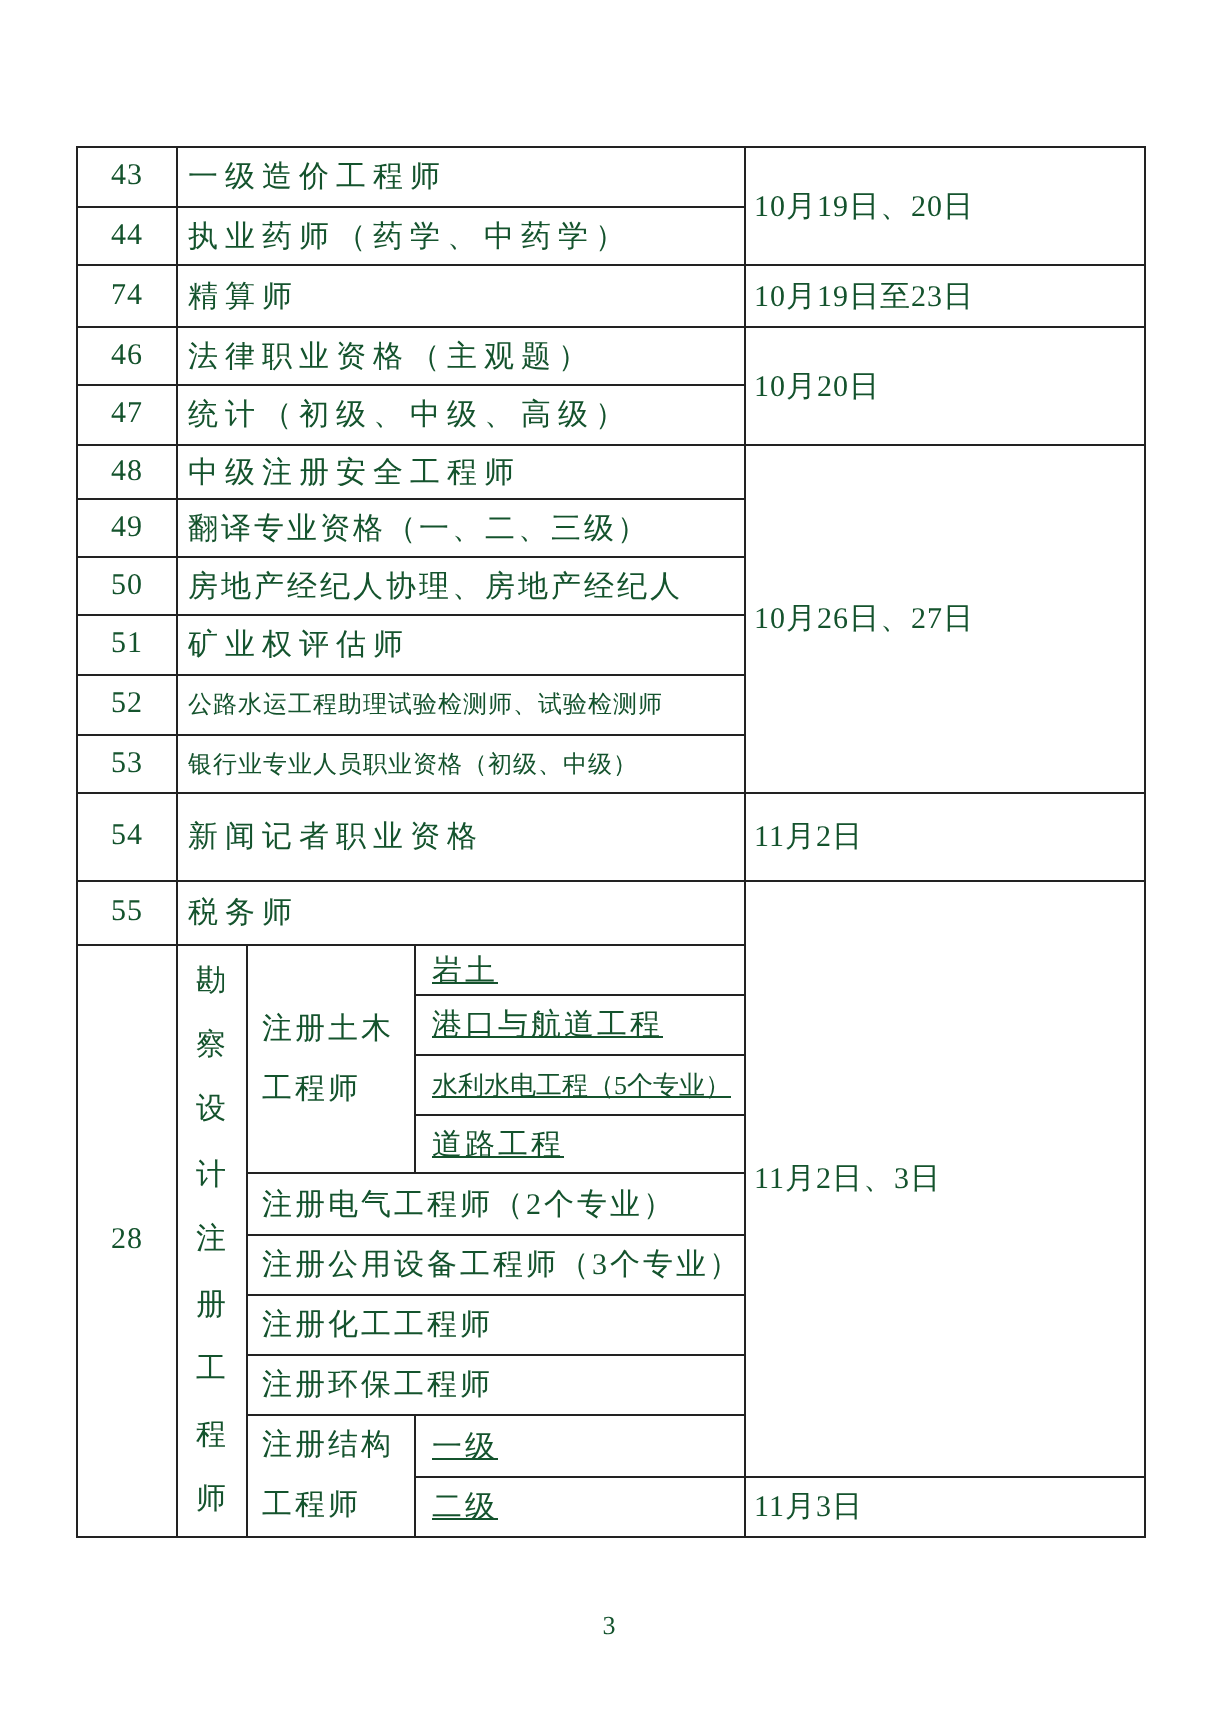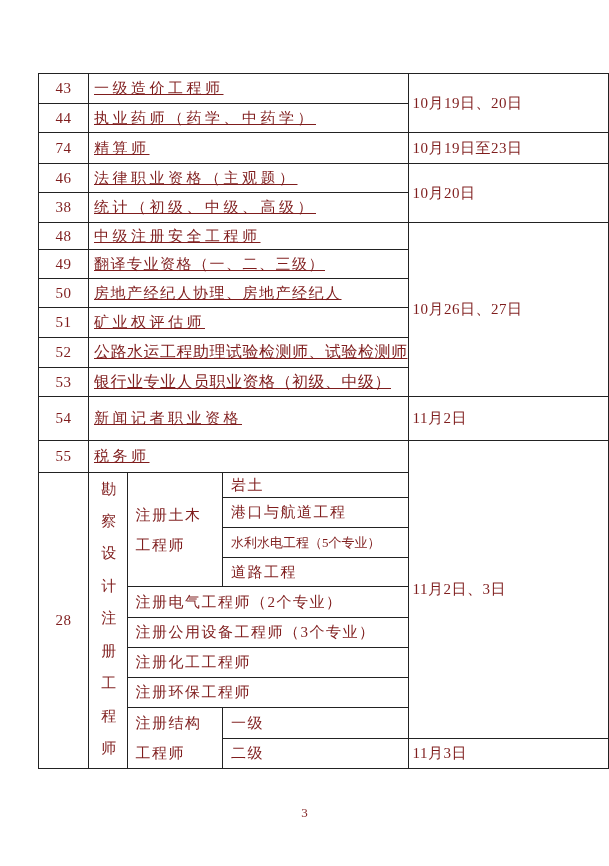--- a/index.html
+++ b/index.html
@@ -2,21 +2,21 @@
 <html><head>
 <meta charset="utf-8">
 <style>
   html, body { margin: 0; padding: 0; }
   .page {
     position: relative;
     width: 609px;
     height: 866px;
     background: #ffffff;
     font-family: "Liberation Serif", "DejaVu Serif", serif;
-    color: #7f1d1d;
+    color: #14532d;
     overflow: hidden;
   }
   table.doc-table {
     position: absolute;
     left: 38px;
     top: 73px;
     border-collapse: collapse;
     table-layout: fixed;
   }
   td {
@@ -27,28 +27,28 @@
     overflow: hidden;
   }
   td.num {
     text-align: center;
     letter-spacing: 0.5px;
   }
   td.name {
     padding-left: 5px;
     letter-spacing: 3.5px;
     white-space: nowrap;
-    text-decoration: underline;
   }
   td.name.mid   { letter-spacing: 1.5px; }
-  td.name.tight { letter-spacing: 0.5px; font-size: 16px; }
+  td.name.tight { letter-spacing: 0.5px; font-size: 12px; }
   td.sub {
     padding-left: 8px;
     letter-spacing: 1.5px;
     white-space: nowrap;
+    text-decoration: underline;
   }
   td.sub.xtight { letter-spacing: 0; font-size: 13px; }
   td.group {
     padding-left: 7px;
     padding-right: 8px;
     letter-spacing: 1.5px;
     word-break: break-all;
     line-height: 30px;
   }
   td.wide {
@@ -58,26 +58,25 @@
   }
   td.date {
     padding-left: 4px;
     letter-spacing: 0.5px;
     white-space: nowrap;
   }
   td.vertcat { vertical-align: middle; }
   .vtext {
     width: 16px;
     margin: 0 auto;
-    text-align: right;
+    text-align: left;
     word-break: break-all;
     line-height: 32.4px;
     letter-spacing: 0;
     font-size: 15px;
-    font-family: Liberation Mono, monospace;
   }
   .page-number {
     position: absolute;
     left: 0;
     right: 0;
     top: 805px;
     text-align: center;
     font-size: 13px;
   }
 </style>
@@ -108,21 +107,21 @@
         <td class="num">74</td>
         <td class="name" colspan="3">精算师</td>
         <td class="date">10月19日至23日</td>
       </tr>
       <tr style="height:29px">
         <td class="num">46</td>
         <td class="name" colspan="3">法律职业资格（主观题）</td>
         <td class="date" rowspan="2">10月20日</td>
       </tr>
       <tr style="height:30px">
-        <td class="num">38</td>
+        <td class="num">47</td>
         <td class="name" colspan="3">统计（初级、中级、高级）</td>
       </tr>
       <tr style="height:27px">
         <td class="num">48</td>
         <td class="name" colspan="3">中级注册安全工程师</td>
         <td class="date" rowspan="6">10月26日、27日</td>
       </tr>
       <tr style="height:29px">
         <td class="num">49</td>
         <td class="name mid" colspan="3">翻译专业资格（一、二、三级）</td>

